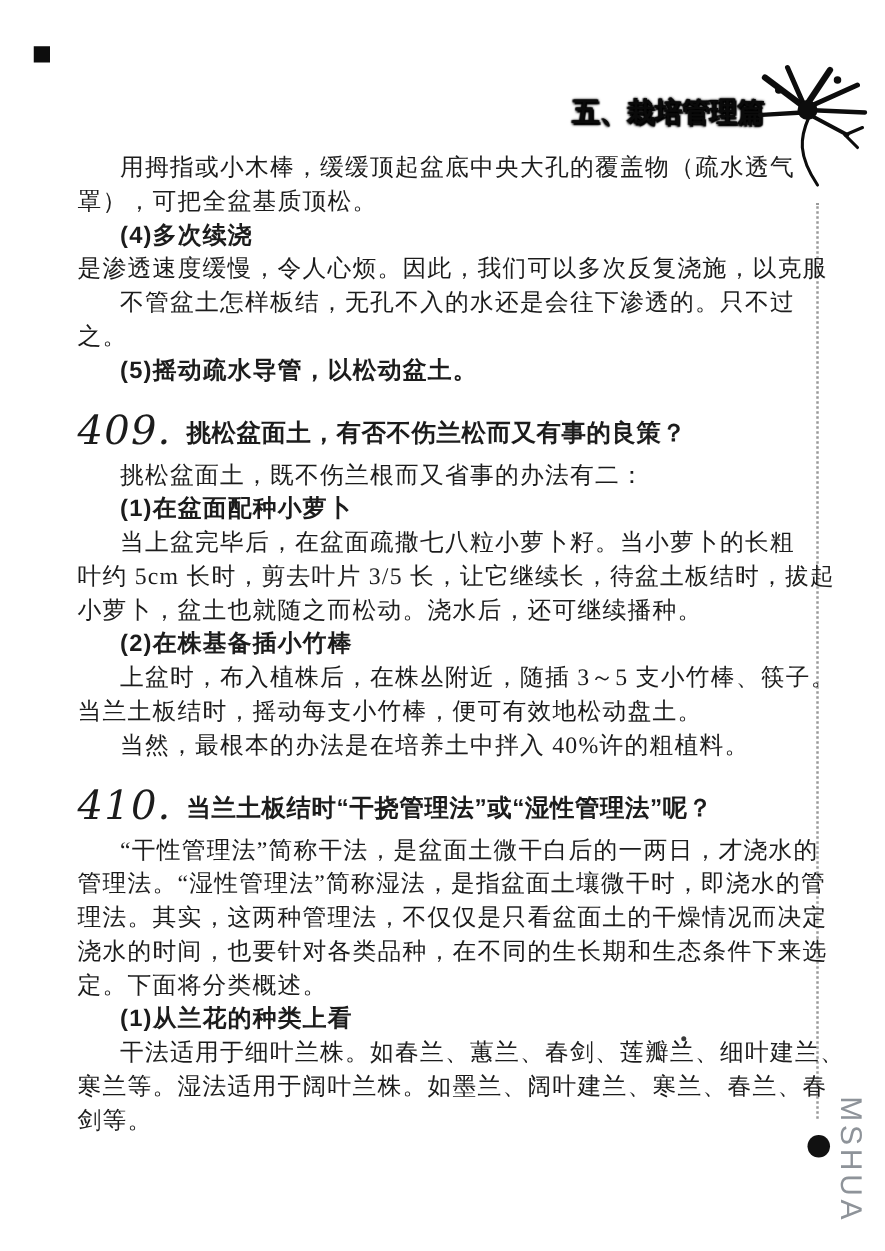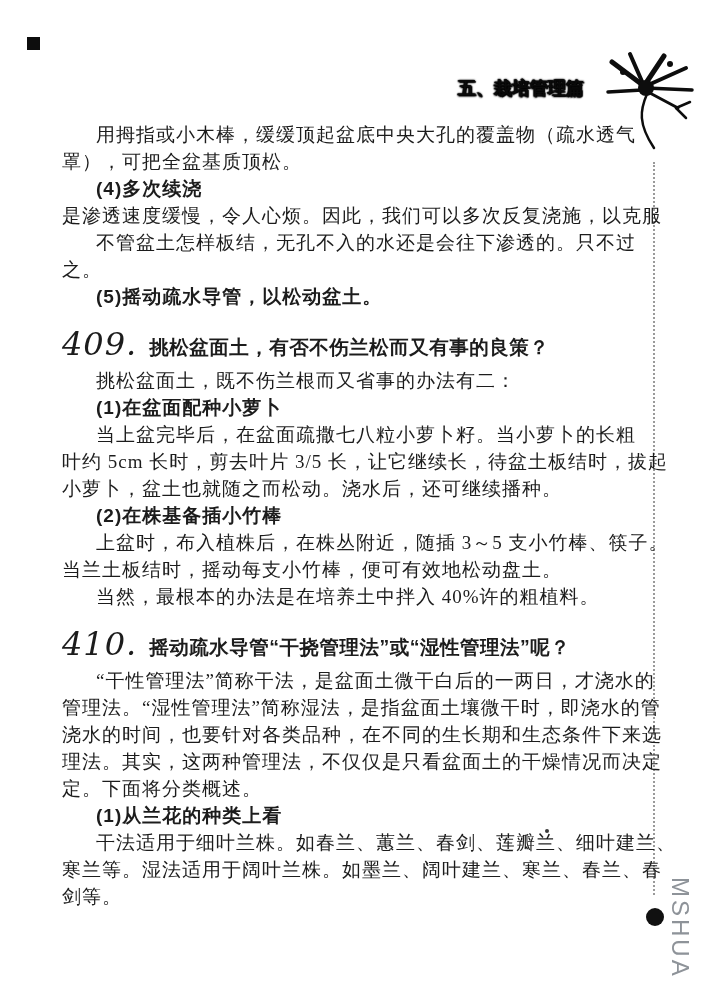--- a/index.html
+++ b/index.html
@@ -9,22 +9,22 @@
     overflow:hidden;
   }
   .page{position:absolute;inset:0;background:#ffffff;}
 
   
   .corner-mark{position:absolute;left:27px;top:37px;width:13px;height:13px;background:#0d0d0d;}
 
   
   .chapter-tab{
     position:absolute;left:458px;top:77px;width:152px;height:25px;
-    font-family:Liberation Mono, monospace;font-weight:bold;
-    font-size:18px;line-height:25px;letter-spacing:0px;color:#0a0a0a;white-space:nowrap;
+    font-family:Liberation Sans, sans-serif;font-weight:bold;
+    font-size:22px;line-height:25px;letter-spacing:0px;color:#0a0a0a;white-space:nowrap;
     text-shadow:0 0 2px #000,1px 1px 1px #000,-1px 0 1px #111,0 1px 2px #222;
     filter:blur(0.4px);
   }
 
   
   .orchid{position:absolute;left:590px;top:50px;width:108px;height:108px;}
 
   
   .dotted-rule{position:absolute;left:653px;top:162px;height:733px;width:0;border-left:2px dotted #9a9a9a;}
 
@@ -118,27 +118,27 @@
     <div class="line ind">当上盆完毕后，在盆面疏撒七八粒小萝卜籽。当小萝卜的长粗</div>
     <div class="line">叶约 5cm 长时，剪去叶片 3/5 长，让它继续长，待盆土板结时，拔起</div>
     <div class="line">小萝卜，盆土也就随之而松动。浇水后，还可继续播种。</div>
     <div class="line sub ind">(2)在株基备插小竹棒</div>
     <div class="line ind">上盆时，布入植株后，在株丛附近，随插 3～5 支小竹棒、筷子。</div>
     <div class="line">当兰土板结时，摇动每支小竹棒，便可有效地松动盘土。</div>
     <div class="line ind">当然，最根本的办法是在培养土中拌入 40%许的粗植料。</div>
 
     <div class="question">
       <span class="q-num">410.</span>
-      <span class="q-title">摇动疏水导管“干挠管理法”或“湿性管理法”呢？</span>
+      <span class="q-title">当兰土板结时“干挠管理法”或“湿性管理法”呢？</span>
     </div>
 
     <div class="line ind">“干性管理法”简称干法，是盆面土微干白后的一两日，才浇水的</div>
     <div class="line">管理法。“湿性管理法”简称湿法，是指盆面土壤微干时，即浇水的管</div>
+    <div class="line">理法。其实，这两种管理法，不仅仅是只看盆面土的干燥情况而决定</div>
     <div class="line">浇水的时间，也要针对各类品种，在不同的生长期和生态条件下来选</div>
-    <div class="line">理法。其实，这两种管理法，不仅仅是只看盆面土的干燥情况而决定</div>
     <div class="line">定。下面将分类概述。</div>
     <div class="line sub ind">(1)从兰花的种类上看</div>
     <div class="line ind">干法适用于细叶兰株。如春兰、蕙兰、春剑、莲瓣兰、细叶建兰、</div>
     <div class="line">寒兰等。湿法适用于阔叶兰株。如墨兰、阔叶建兰、寒兰、春兰、春</div>
     <div class="line">剑等。</div>
 
   </div>
 </div>
 
 </body></html>

